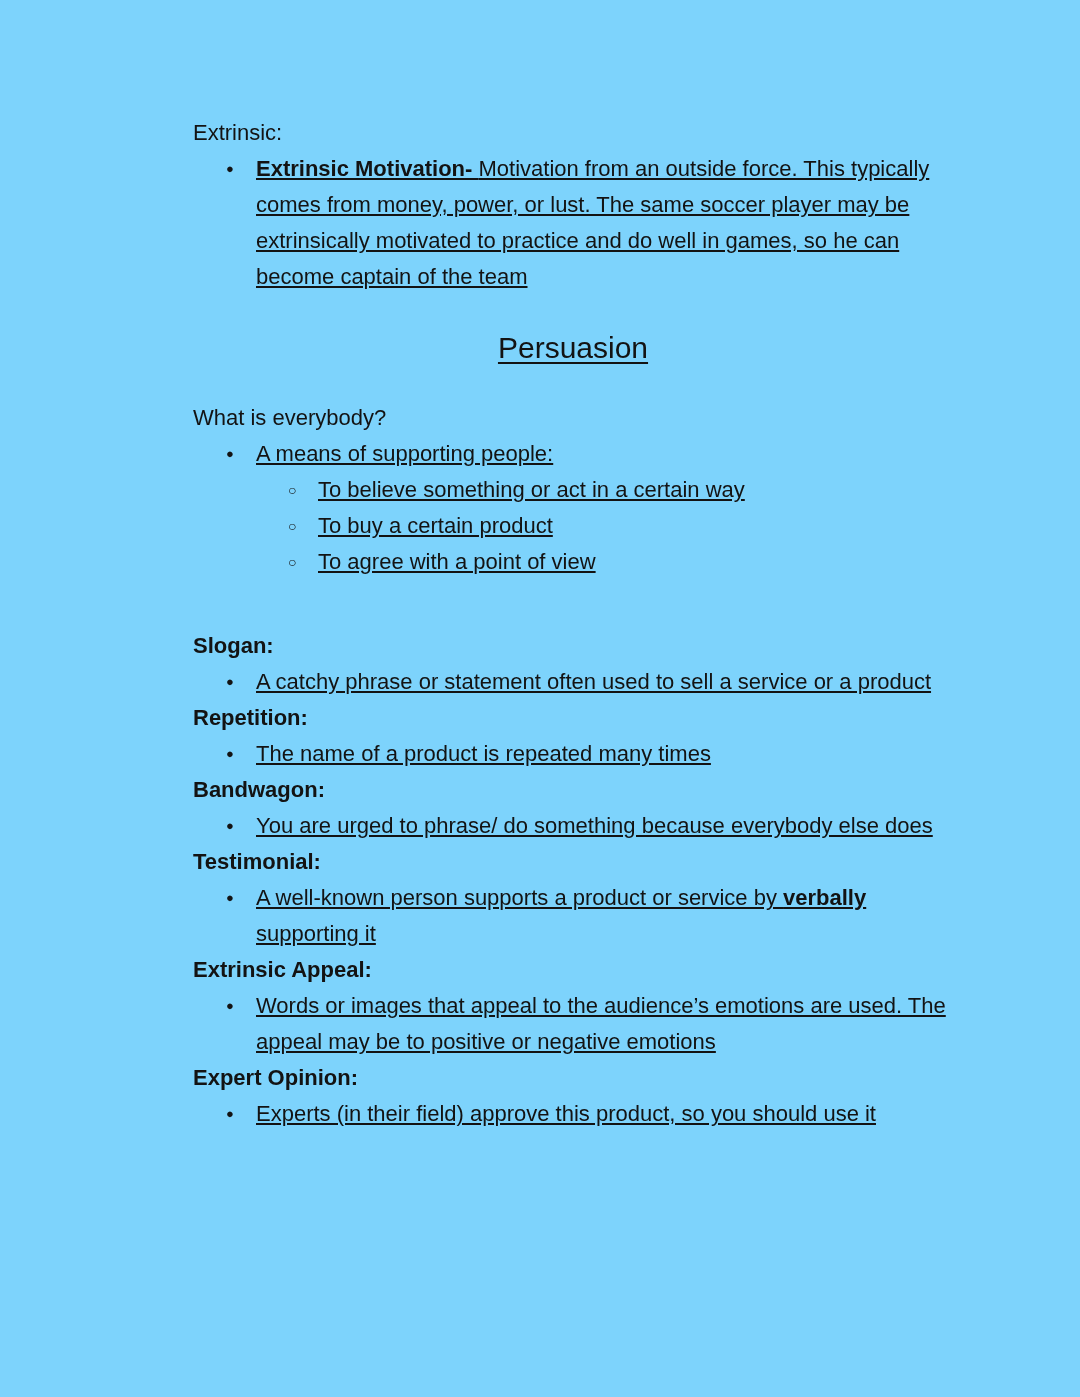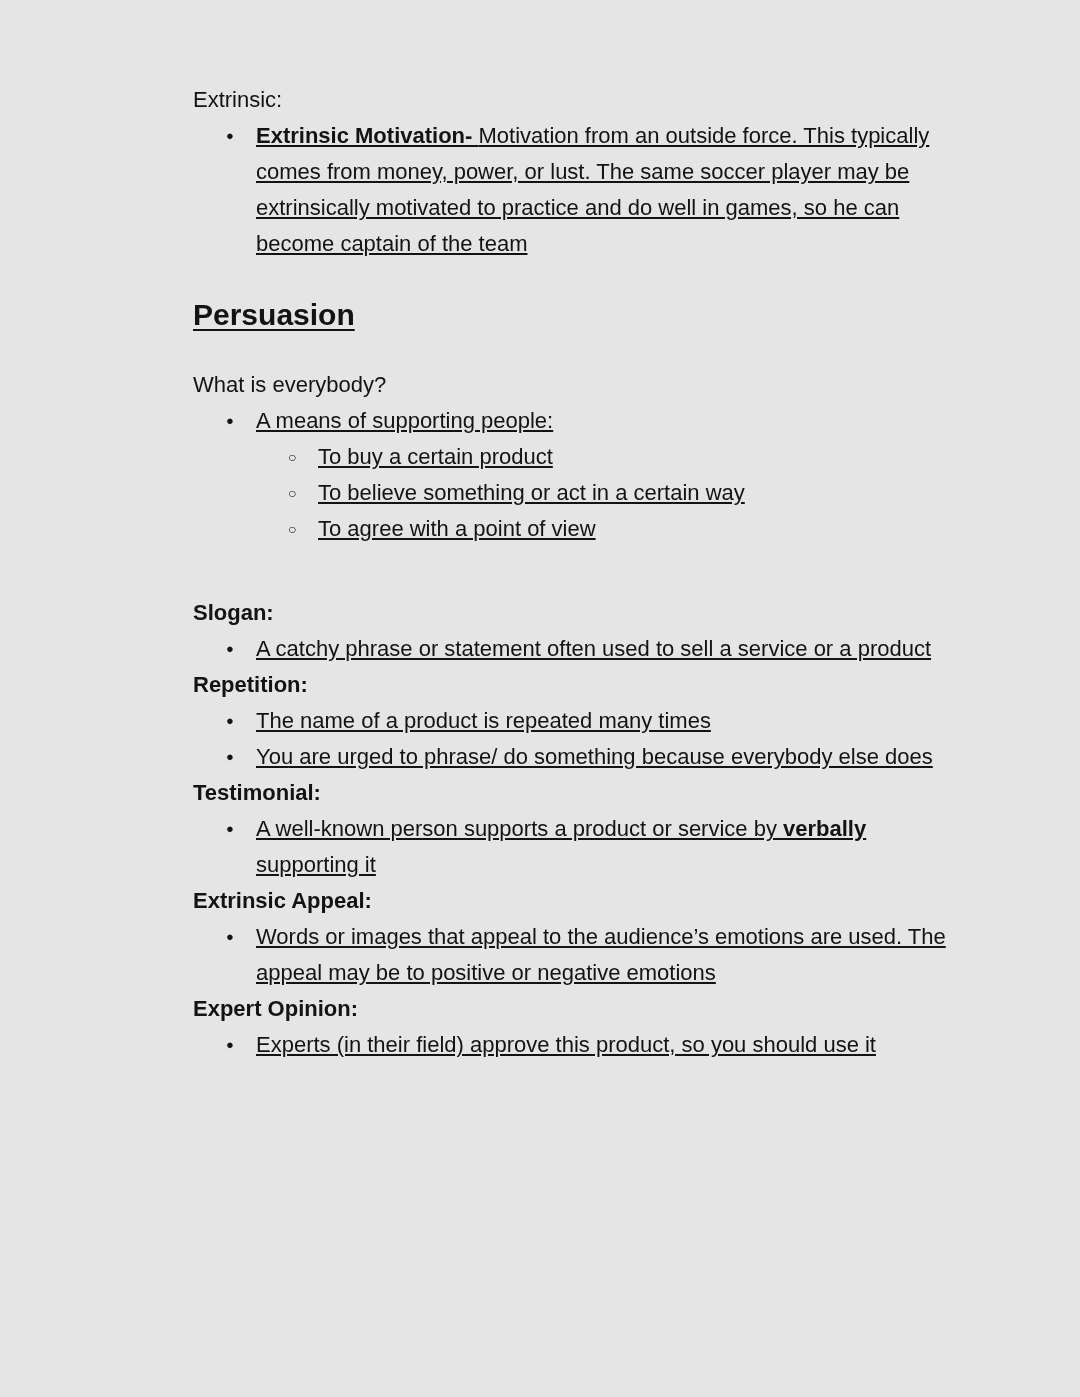--- a/index.html
+++ b/index.html
@@ -3,35 +3,36 @@
 <meta charset="utf-8">
 <style>
   html, body {
     margin: 0;
     padding: 0;
     background: #ffffff;
   }
   .page {
     width: 1080px;
     height: 1397px;
-    background: #e5e5e5;
+    background: #7dd3fc;
     box-sizing: border-box;
-    padding: 82px 127px 0 193px;
+    padding: 115px 127px 0 193px;
     font-family: "Liberation Sans", "DejaVu Sans", sans-serif;
     font-size: 22px;
     line-height: 36px;
     color: #131313;
     overflow: hidden;
   }
   p { margin: 0; }
   .b { font-weight: bold; }
   .doc-title {
     font-size: 30px;
     line-height: 44px;
-    font-weight: bold;
+    font-weight: normal;
+    text-align: center;
     margin: 31px 0 30px 0;
   }
   .doc-title .u {
     text-decoration: underline;
     text-decoration-thickness: 2px;
     text-underline-offset: 4px;
   }
   ul { margin: 0; padding: 0; list-style: none; text-decoration: underline; }
   .li1 {
     position: relative;
@@ -67,35 +68,36 @@
   <p>Extrinsic:</p>
   <ul>
     <li class="li1"><span class="b">Extrinsic Motivation- </span><span>Motivation from an outside force. This typically comes from money, power, or lust. The same soccer player may be extrinsically motivated to practice and do well in games, so he can become captain of the team</span></li>
   </ul>
 
   <h1 class="doc-title"><span class="u">Persuasion</span></h1>
 
   <p>What is everybody?</p>
   <ul>
     <li class="li1">A means of supporting people:</li>
+    <li class="li2">To believe something or act in a certain way</li>
     <li class="li2">To buy a certain product</li>
-    <li class="li2">To believe something or act in a certain way</li>
     <li class="li2">To agree with a point of view</li>
   </ul>
 
   <p class="b gap-above">Slogan:</p>
   <ul>
     <li class="li1">A catchy phrase or statement often used to sell a service or a product</li>
   </ul>
 
   <p class="b">Repetition:</p>
   <ul>
     <li class="li1">The name of a product is repeated many times</li>
   </ul>
 
+  <p class="b">Bandwagon:</p>
   <ul>
     <li class="li1">You are urged to phrase/ do something because everybody else does</li>
   </ul>
 
   <p class="b">Testimonial:</p>
   <ul>
     <li class="li1"><span>A well-known person supports a product or service by </span><span class="b">verbally</span><span> supporting it</span></li>
   </ul>
 
   <p class="b">Extrinsic Appeal:</p>

